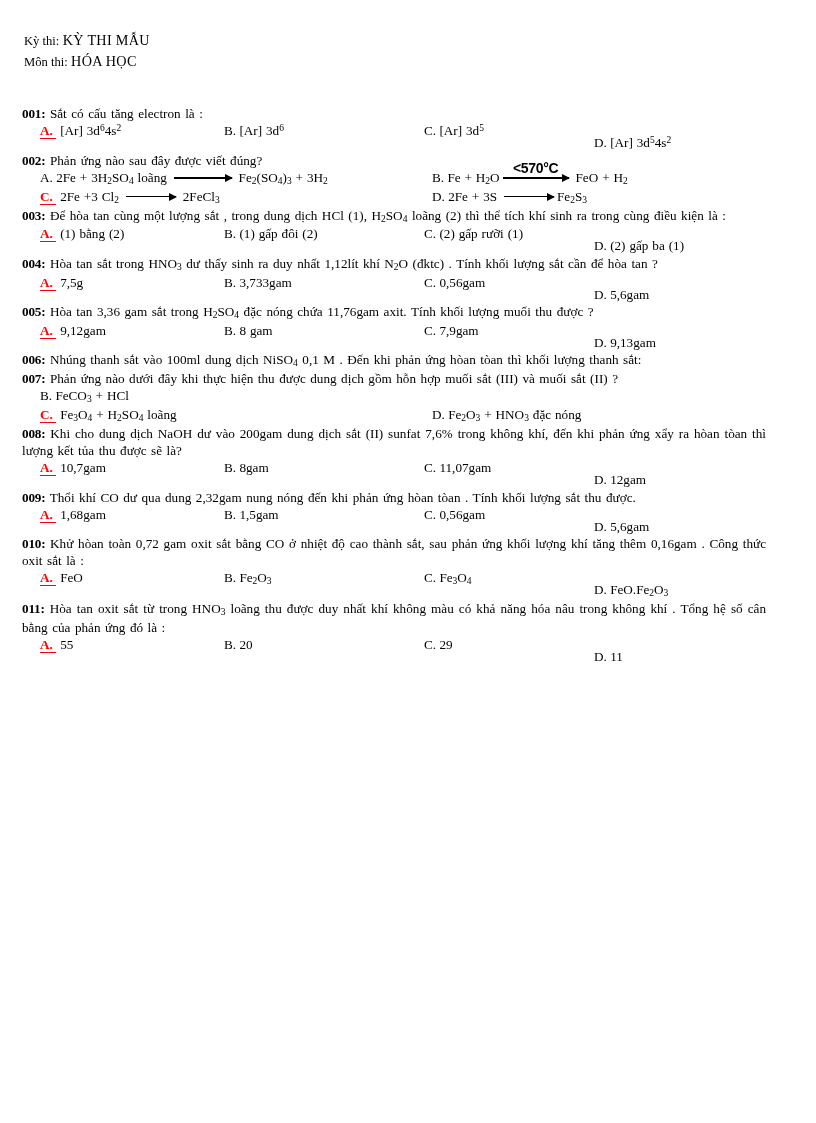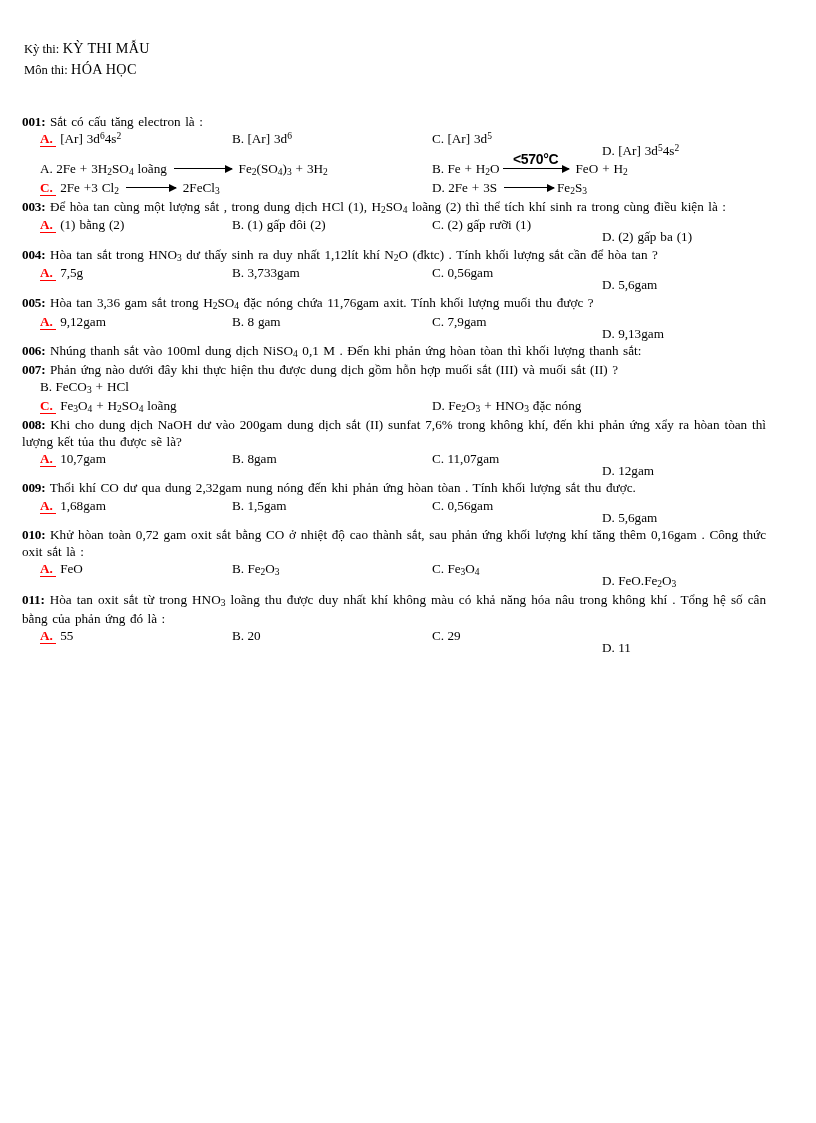--- a/index.html
+++ b/index.html
@@ -19,21 +19,21 @@
   .page {
     position: relative;
     width: 816px;
     height: 1123px;
     box-sizing: border-box;
     padding: 26px 26px 0 22px;
   }
 
   
   .exam-header {
-    margin: 12px 0 0 2px;
+    margin: 4px 0 0 2px;
     line-height: 1.45;
   }
   .exam-header .hline {
     white-space: nowrap;
     font-size: 13.4px;
   }
   .hlabel { font-size: 12.6px; }
   .hvalue { font-size: 14.2px; letter-spacing: 0.3px; }
 
   
@@ -56,21 +56,21 @@
   }
   .q-text { }
 
   
   .opts {
     display: flex;
     line-height: 1.32;
     padding-left: 18px;
   }
   .opts.cols4 > .opt:nth-child(1) { width: 184px; }
-  .opts.cols4 > .opt:nth-child(2) { width: 200px; margin-left: 8px; }
+  .opts.cols4 > .opt:nth-child(2) { width: 200px; }
   .opts.cols4 > .opt:nth-child(3) { width: 170px; }
   .opts.cols4 > .opt:nth-child(4) { width: auto; margin-top: 12px; }
 
   .opts.cols2 > .opt:nth-child(1) { width: 392px; }
   .opts.cols2 > .opt:nth-child(2) { width: auto; }
 
   .opt {
     white-space: nowrap;
   }
   .lbl { }
@@ -151,20 +151,21 @@
       <div class="q">
         <div class="q-stem"><span class="q-num">001:</span> <span class="q-text">Sắt có cấu tăng  electron  là :</span></div>
         <div class="opts cols4">
           <span class="opt"><span class="lbl correct">A.</span> <span class="val">[Ar] 3d<sup>6</sup>4s<sup>2</sup></span></span>
           <span class="opt"><span class="lbl">B.</span> <span class="val">[Ar] 3d<sup>6</sup></span></span>
           <span class="opt"><span class="lbl">C.</span> <span class="val">[Ar] 3d<sup>5</sup></span></span>
           <span class="opt"><span class="lbl">D.</span> <span class="val">[Ar] 3d<sup>5</sup>4s<sup>2</sup></span></span>
         </div>
       </div>
       <div class="q">
+        <div class="q-stem"><span class="q-num">002:</span> <span class="q-text">Phản ứng nào sau đây được viết  đúng?</span></div>
         <div class="opts cols2">
           <span class="opt"><span class="lbl">A.</span> <span class="val">2Fe + 3H<sub>2</sub>SO<sub>4</sub> loãng <span class="arrow long"><span class="shaft"></span><span class="head"></span></span> Fe<sub>2</sub>(SO<sub>4</sub>)<sub>3</sub> + 3H<sub>2</sub></span></span>
           <span class="opt"><span class="lbl">B.</span> <span class="val">Fe + H<sub>2</sub>O<span class="arrow cond-arrow"><span class="cond">&lt;570°C</span><span class="shaft"></span><span class="head"></span></span> FeO + H<sub>2</sub></span></span>
         </div>
         <div class="opts cols2">
           <span class="opt"><span class="lbl correct">C.</span> <span class="val">2Fe +3 Cl<sub>2</sub> <span class="arrow med"><span class="shaft"></span><span class="head"></span></span> 2FeCl<sub>3</sub></span></span>
           <span class="opt"><span class="lbl">D.</span> <span class="val">2Fe + 3S <span class="arrow med"><span class="shaft"></span><span class="head"></span></span>Fe<sub>2</sub>S<sub>3</sub></span></span>
         </div>
       </div>
       <div class="q">

